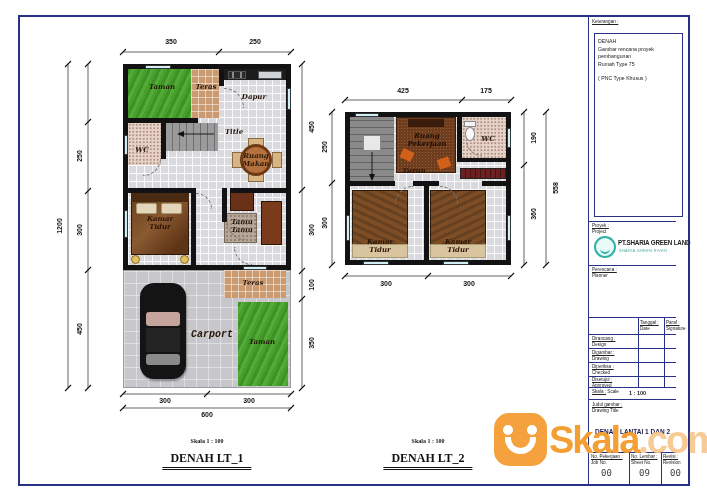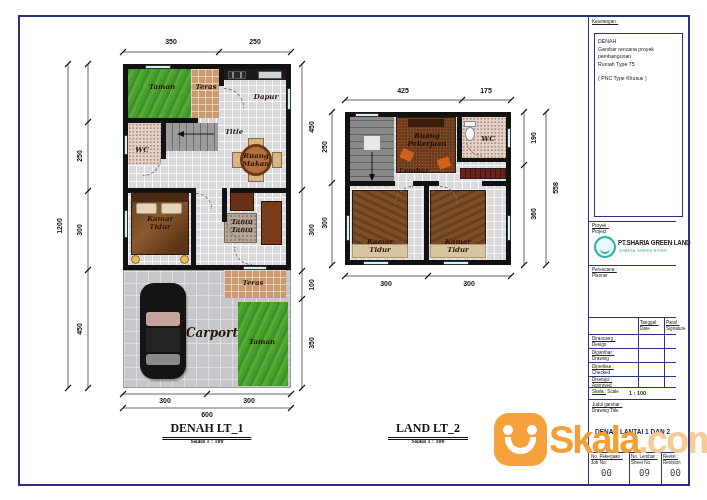--- a/index.html
+++ b/index.html
@@ -34,21 +34,21 @@
     background-size:3.5px 3.5px;z-index:2;}
   .carport{background-color:#c7c7cb;
     background-image:linear-gradient(rgba(255,255,255,.4) 1px,transparent 1px),
                      linear-gradient(90deg,rgba(255,255,255,.4) 1px,transparent 1px);
     background-size:12px 12px;border:1px solid #9a9aa0;box-sizing:border-box;z-index:1;}
   .stairs1{background:#9b9b9b;background-image:repeating-linear-gradient(90deg,transparent 0 6px,#6e6e6e 6px 7px);z-index:3;}
   .stairs2{background:#8a8a8a;background-image:repeating-linear-gradient(0deg,transparent 0 6px,#636363 6px 7px);z-index:3;}
   .furn{z-index:3;box-sizing:border-box;}
   
   .plan-title{transform:translateX(-50%);font-family:"Liberation Serif",serif;font-weight:bold;font-size:12px;
-    color:#111;border-bottom:3px double #111;padding:0 8px 1px 8px;white-space:nowrap;}
+    color:#111;border-bottom:3px double #111;padding:0 8px 1px 8px;white-space:nowrap;margin-top:30px;}
   .plan-scale{transform:translateX(-50%);font-family:"Liberation Serif",serif;font-size:6px;font-weight:bold;color:#111;white-space:nowrap;}
   
   #titleblock{left:588px;top:17px;width:88px;height:467px;border-left:1.5px solid #2b3087;box-sizing:border-box;z-index:2;background:#fff;}
   .tb-sec{position:absolute;left:0;width:100%;border-bottom:1px solid #2b3087;box-sizing:border-box;}
   .tb-label{font-size:4.6px;color:#222;line-height:1.2;}
   .tb-label .u{text-decoration:underline;}
   .tb-note{font-size:5.2px;color:#222;line-height:1.45;}
   .tb-cell{position:absolute;border-left:1px solid #2b3087;box-sizing:border-box;height:100%;}
   .tb-value{font-size:9px;color:#444;font-family:"DejaVu Sans Mono",monospace;text-align:center;}
   
@@ -124,28 +124,28 @@
   <div class="abs window" style="left:243px;top:265.5px;width:24px;height:4px;"></div>
 
   <div class="abs arc arc-tr" style="left:224px;top:88px;width:20px;height:20px;"></div>
   <div class="abs arc arc-br" style="left:143px;top:158px;width:18px;height:18px;"></div>
   <div class="abs arc arc-tr" style="left:196px;top:193px;width:16px;height:16px;"></div>
   <div class="abs arc arc-bl" style="left:227px;top:222px;width:18px;height:18px;"></div>
   <div class="abs arc arc-bl" style="left:234px;top:247px;width:18px;height:18px;"></div>
 
   <div class="abs rlabel" style="left:162px;top:87px;">Taman</div>
   <div class="abs rlabel" style="left:206px;top:87px;">Teras</div>
-  <div class="abs rlabel" style="left:254px;top:97px;margin-left:12px;">Dapur</div>
+  <div class="abs rlabel" style="left:254px;top:97px;">Dapur</div>
   <div class="abs rlabel" style="left:142px;top:150px;">WC</div>
   <div class="abs rlabel" style="left:234px;top:132px;">Title</div>
   <div class="abs rlabel" style="left:256px;top:160px;width:32px;">Ruang Makan</div>
   <div class="abs rlabel" style="left:160px;top:223px;width:36px;color:#2e1505;">Kamar Tidur</div>
   <div class="abs rlabel" style="left:242px;top:226px;width:34px;">Tamu Tamu</div>
   <div class="abs rlabel" style="left:253px;top:283px;">Teras</div>
-  <div class="abs rlabel" style="left:212px;top:334px;font-size:12px;">Carport</div>
+  <div class="abs rlabel" style="left:212px;top:334px;font-size:10px;font-family:Liberation Mono, monospace;">Carport</div>
   <div class="abs rlabel" style="left:262px;top:342px;">Taman</div>
 
   <div class="abs dimh" style="left:171px;top:41px;">350</div>
   <div class="abs dimh" style="left:255px;top:41px;">250</div>
   <div class="abs dimv" style="left:79px;top:156px;">250</div>
   <div class="abs dimv" style="left:79px;top:230px;">300</div>
   <div class="abs dimv" style="left:79px;top:329px;">450</div>
   <div class="abs dimv" style="left:59px;top:226px;">1200</div>
   <div class="abs dimv" style="left:311px;top:127px;">450</div>
   <div class="abs dimv" style="left:311px;top:230px;">300</div>
@@ -195,36 +195,36 @@
   <div class="abs window" style="left:443px;top:260.5px;width:26px;height:4px;"></div>
   <div class="abs window" style="left:345.5px;top:215px;width:4px;height:26px;"></div>
   <div class="abs window" style="left:506.5px;top:215px;width:4px;height:26px;"></div>
   <div class="abs window" style="left:506.5px;top:128px;width:4px;height:20px;"></div>
 
   <div class="abs arc arc-tl" style="left:395px;top:186px;width:18px;height:18px;"></div>
   <div class="abs arc arc-tr" style="left:440px;top:186px;width:18px;height:18px;"></div>
   <div class="abs arc arc-bl" style="left:466px;top:140px;width:16px;height:16px;"></div>
 
   <div class="abs rlabel" style="left:427px;top:140px;width:42px;color:#1d0e04;">Ruang Pekerjaan</div>
-  <div class="abs rlabel" style="left:414px;top:171px;">Lembar</div>
+  <div class="abs rlabel" style="left:414px;top:171px;">Turun</div>
   <div class="abs rlabel" style="left:488px;top:139px;">WC</div>
   <div class="abs rlabel" style="left:380px;top:246px;width:36px;color:#2e1505;">Kamar Tidur</div>
   <div class="abs rlabel" style="left:458px;top:246px;width:36px;color:#2e1505;">Kamar Tidur</div>
 
   <div class="abs dimh" style="left:403px;top:90px;">425</div>
   <div class="abs dimh" style="left:486px;top:90px;">175</div>
   <div class="abs dimv" style="left:324px;top:147px;">250</div>
   <div class="abs dimv" style="left:324px;top:223px;">300</div>
   <div class="abs dimv" style="left:533px;top:138px;">190</div>
   <div class="abs dimv" style="left:533px;top:214px;">360</div>
   <div class="abs dimv" style="left:555px;top:188px;">558</div>
   <div class="abs dimh" style="left:386px;top:283px;">300</div>
   <div class="abs dimh" style="left:469px;top:283px;">300</div>
 
-  <div class="abs plan-title" style="left:428px;top:421px;">LAND LT_2</div>
+  <div class="abs plan-title" style="left:428px;top:421px;">DENAH LT_2</div>
   <div class="abs plan-scale" style="left:428px;top:438px;">Skala 1 : 100</div>
 
   <svg class="anno" width="707" height="500">
     <g stroke="#222" stroke-width="0.7">
       <line x1="123" y1="52" x2="291" y2="52"></line>
         <line x1="88" y1="64" x2="88" y2="388"></line>
       <line x1="68" y1="64" x2="68" y2="388"></line>
         <line x1="302" y1="64" x2="302" y2="388"></line>
       <line x1="123" y1="394" x2="291" y2="394"></line>
         <line x1="123" y1="408" x2="291" y2="408"></line>

